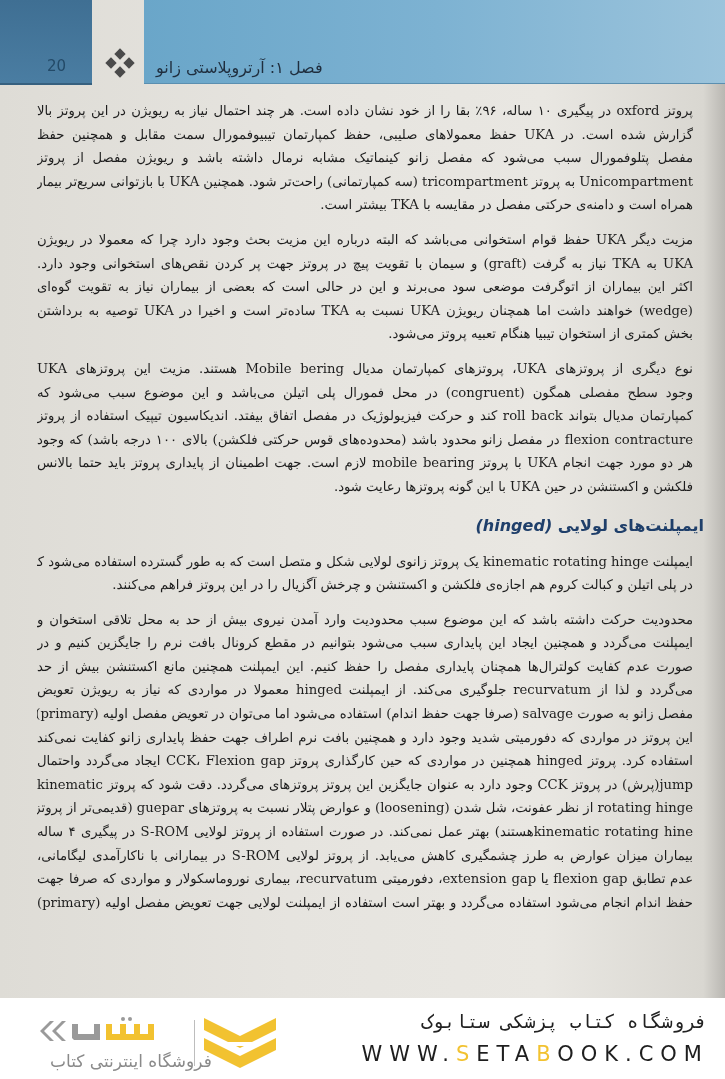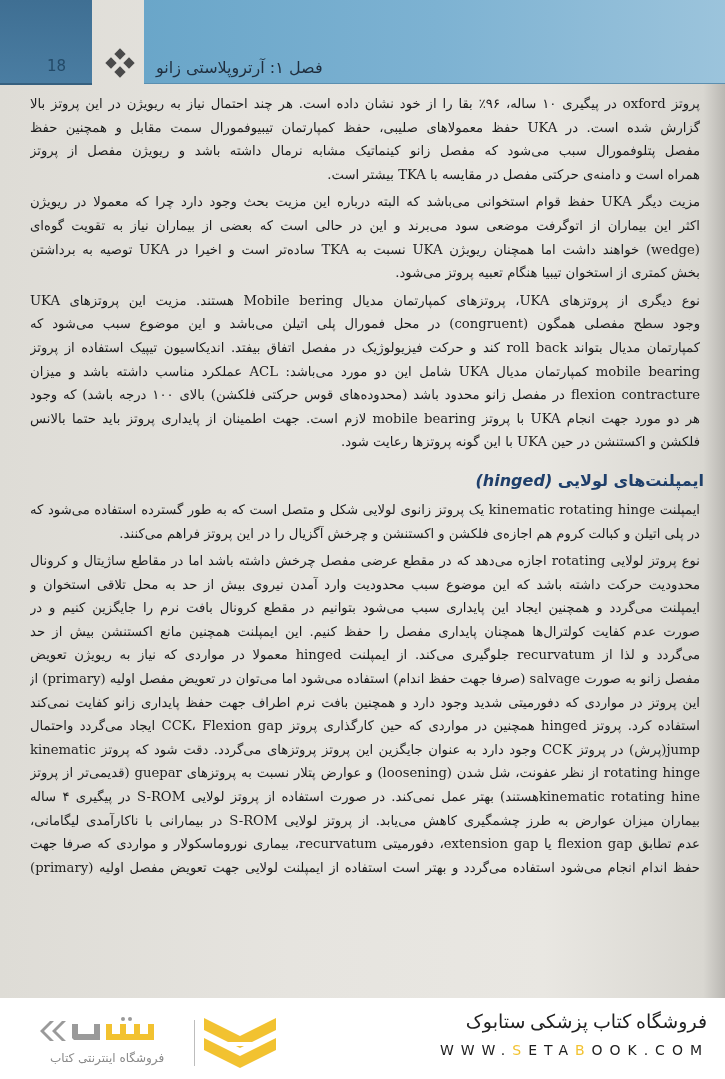--- a/index.html
+++ b/index.html
@@ -40,110 +40,110 @@
     .ornament span {
       position: absolute; width: 8px; height: 8px; background: #4a4a4a;
       transform: rotate(45deg);
     }
     
     .content {
       position: absolute; left: 26px; top: 88px; width: 678px;
       direction: rtl; text-align: justify; text-align-last: right;
       color: #1d1d1d; font-size: 13.2px; line-height: 23.6px;
     }
-    .content p { margin: 4px; }
+    .content p { margin: 11px; }
     .content .line { display: block; text-align: justify; text-align-last: justify; white-space: nowrap; overflow: hidden; }
     .content .line.last { text-align-last: right; }
     .section-heading {
       margin: 14px 0 2px 0; color: #1f3f6a;
       font-family: "DejaVu Sans", sans-serif; font-weight: bold; font-size: 16px;
       line-height: 26px;
     }
     .section-heading .en { font-style: italic; margin-top: 36px; }
     
     .footer {
       position: absolute; left: 0; top: 998px; width: 725px; height: 81px; background: #ffffff;
     }
     .shop-name {
       position: absolute; right: 18px; top: 12px;
-      direction: rtl; font-family: Liberation Serif, serif; font-size: 19px; color: #222;
+      direction: rtl; font-family: Liberation Mono, monospace; font-size: 19px; color: #222;
     }
     .shop-url {
       position: absolute; right: 16px; top: 44px;
-      font-family: "DejaVu Sans", sans-serif; font-size: 14px; letter-spacing: 7px; color: #1e1e1e;
+      font-family: "DejaVu Sans", sans-serif; font-size: 21px; letter-spacing: 7px; color: #1e1e1e;
     }
     .shop-url .hl { color: #f2c230; }
     .logo-mark { position: absolute; left: 200px; top: 18px; width: 80px; height: 52px; }
     .logo-divider { position: absolute; left: 194px; top: 22px; width: 1px; height: 46px; background: #bdbdbd; }
     .logo-word {
       position: absolute; left: 36px; top: 18px; width: 150px; height: 30px;
     }
     .logo-tag {
       position: absolute; left: 50px; top: 53px; direction: rtl;
-      font-family: "DejaVu Sans", sans-serif; font-size: 12px; color: #8a8a8a;
+      font-family: "DejaVu Sans", sans-serif; font-size: 17px; color: #8a8a8a;
     }
   </style>
 </head>
 <body>
 
 <div class="page">
 
   <div class="hdr-left">
-    <span class="page-num">18</span>
+    <span class="page-num">20</span>
   </div>
 
   <div class="ornament">
     <span style="left:12px; top:0px;"></span>
     <span style="left:3px; top:9px;"></span>
     <span style="left:21px; top:9px;"></span>
     <span style="left:12px; top:18px;"></span>
   </div>
 
   <div class="hdr-right">
     <span class="chapter-title">فصل ۱: آرتروپلاستی زانو</span>
   </div>
 
   <div class="content">
 
     <p>
       <span class="line">پروتز oxford در پیگیری ۱۰ ساله، ۹۶٪ بقا را از خود نشان داده است. هر چند احتمال نیاز به ریویژن در این پروتز بالا</span>
       <span class="line">گزارش شده است. در UKA حفظ معمولا‌های صلیبی، حفظ کمپارتمان تیبیوفمورال سمت مقابل و همچنین حفظ</span>
       <span class="line">مفصل پتلوفمورال سبب می‌شود که مفصل زانو کینماتیک مشابه نرمال داشته باشد و ریویژن مفصل از پروتز</span>
+      <span class="line">Unicompartment به پروتز tricompartment (سه کمپارتمانی) راحت‌تر شود. همچنین UKA با بازتوانی سریع‌تر بیمار</span>
       <span class="line last">همراه است و دامنه‌ی حرکتی مفصل در مقایسه با TKA بیشتر است.</span>
     </p>
 
     <p>
       <span class="line">مزیت دیگر UKA حفظ قوام استخوانی می‌باشد که البته درباره این مزیت بحث وجود دارد چرا که معمولا در ریویژن</span>
+      <span class="line">UKA به TKA نیاز به گرفت (graft) و سیمان با تقویت پیچ در پروتز جهت پر کردن نقص‌های استخوانی وجود دارد.</span>
       <span class="line">اکثر این بیماران از اتوگرفت موضعی سود می‌برند و این در حالی است که بعضی از بیماران نیاز به تقویت گوه‌ای</span>
       <span class="line">(wedge) خواهند داشت اما همچنان ریویژن UKA نسبت به TKA ساده‌تر است و اخیرا در UKA توصیه به برداشتن</span>
       <span class="line last">بخش کمتری از استخوان تیبیا هنگام تعبیه پروتز می‌شود.</span>
     </p>
 
     <p>
       <span class="line">نوع دیگری از پروتزهای UKA، پروتزهای کمپارتمان مدیال Mobile bering هستند. مزیت این پروتزهای UKA</span>
       <span class="line">وجود سطح مفصلی همگون (congruent) در محل فمورال پلی اتیلن می‌باشد و این موضوع سبب می‌شود که</span>
       <span class="line">کمپارتمان مدیال بتواند roll back کند و حرکت فیزیولوژیک در مفصل اتفاق بیفتد. اندیکاسیون تیپیک استفاده از پروتز</span>
-      <span class="line">mobile bearing کمپارتمان مدیال UKA شامل این دو مورد می‌باشد: ACL عملکرد مناسب داشته باشد و میزان</span>
       <span class="line">flexion contracture در مفصل زانو محدود باشد (محدوده‌های قوس حرکتی فلکشن) بالای ۱۰۰ درجه باشد) که وجود</span>
       <span class="line">هر دو مورد جهت انجام UKA با پروتز mobile bearing لازم است. جهت اطمینان از پایداری پروتز باید حتما بالانس</span>
       <span class="line last">فلکشن و اکستنشن در حین UKA با این گونه پروتزها رعایت شود.</span>
     </p>
 
     <div class="section-heading">
       <span>ایمپلنت‌های لولایی</span>
       <span class="en">(hinged)</span>
     </div>
 
     <p>
       <span class="line">ایمپلنت kinematic rotating hinge یک پروتز زانوی لولایی شکل و متصل است که به طور گسترده استفاده می‌شود که</span>
       <span class="line last">در پلی اتیلن و کبالت کروم هم اجازه‌ی فلکشن و اکستنشن و چرخش آگزیال را در این پروتز فراهم می‌کنند.</span>
     </p>
 
     <p>
-      <span class="line">نوع پروتز لولایی rotating اجازه می‌دهد که در مقطع عرضی مفصل چرخش داشته باشد اما در مقاطع ساژیتال و کرونال</span>
       <span class="line">محدودیت حرکت داشته باشد که این موضوع سبب محدودیت وارد آمدن نیروی بیش از حد به محل تلاقی استخوان و</span>
       <span class="line">ایمپلنت می‌گردد و همچنین ایجاد این پایداری سبب می‌شود بتوانیم در مقطع کرونال بافت نرم را جایگزین کنیم و در</span>
       <span class="line">صورت عدم کفایت کولترال‌ها همچنان پایداری مفصل را حفظ کنیم. این ایمپلنت همچنین مانع اکستنشن بیش از حد</span>
       <span class="line">می‌گردد و لذا از recurvatum جلوگیری می‌کند. از ایمپلنت hinged معمولا در مواردی که نیاز به ریویژن تعویض</span>
       <span class="line">مفصل زانو به صورت salvage (صرفا جهت حفظ اندام) استفاده می‌شود اما می‌توان در تعویض مفصل اولیه (primary) از</span>
       <span class="line">این پروتز در مواردی که دفورمیتی شدید وجود دارد و همچنین بافت نرم اطراف جهت حفظ پایداری زانو کفایت نمی‌کند</span>
       <span class="line">استفاده کرد. پروتز hinged همچنین در مواردی که حین کارگذاری پروتز CCK، Flexion gap ایجاد می‌گردد واحتمال</span>
       <span class="line">jump(پرش) در پروتز CCK وجود دارد به عنوان جایگزین این پروتز پروتزهای می‌گردد. دقت شود که پروتز kinematic</span>
       <span class="line">rotating hinge از نظر عفونت، شل شدن (loosening) و عوارض پتلار نسبت به پروتزهای guepar (قدیمی‌تر از پروتز</span>
       <span class="line">kinematic rotating hineهستند) بهتر عمل نمی‌کند. در صورت استفاده از پروتز لولایی S-ROM در پیگیری ۴ ساله</span>

